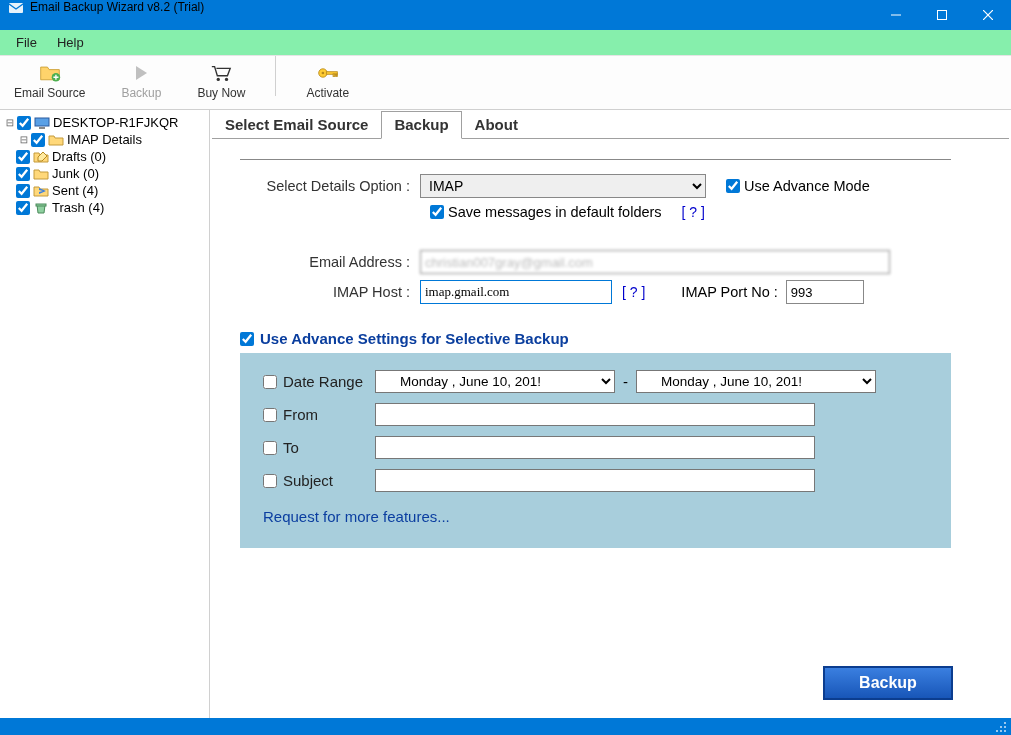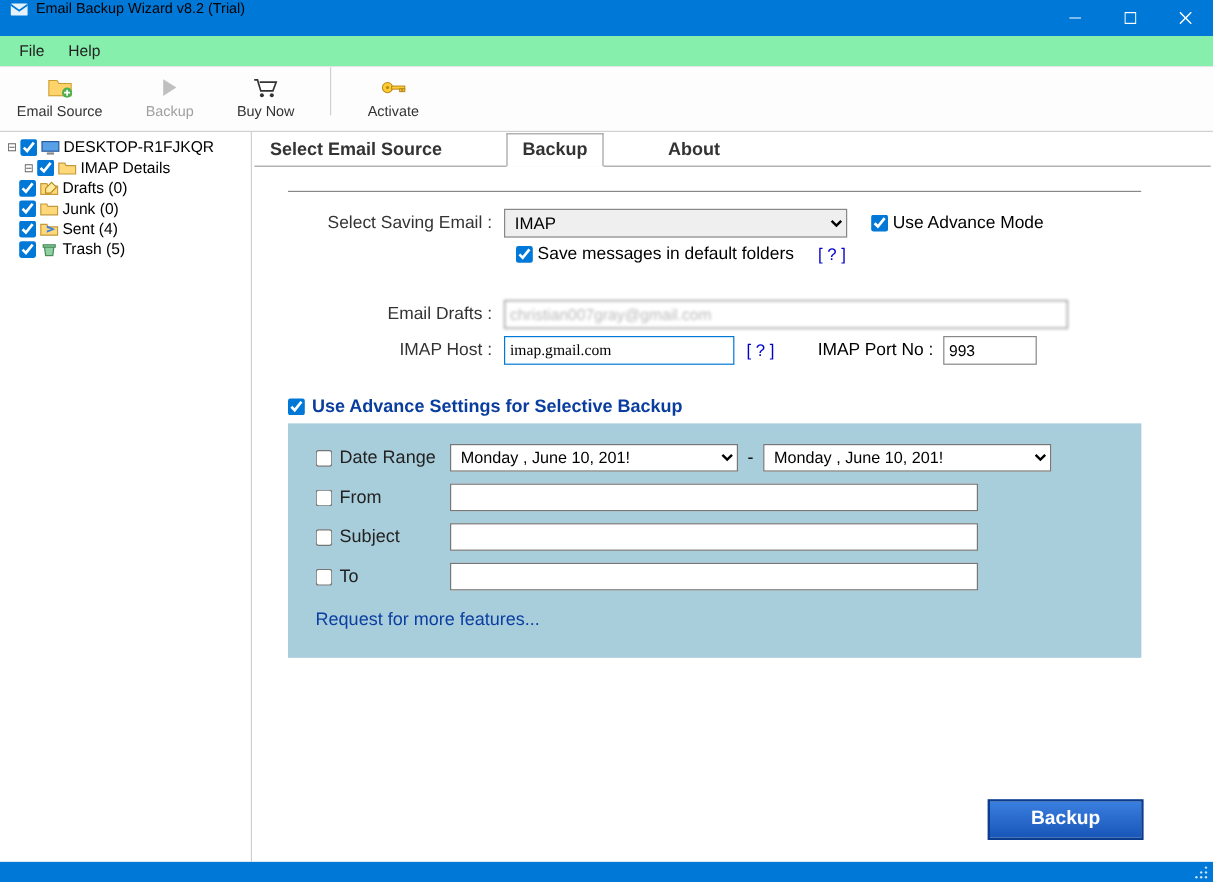--- a/index.html
+++ b/index.html
@@ -32,21 +32,21 @@
 .tree-row .expander { width: 12px; height: 12px; display: inline-flex; align-items:center; justify-content:center; color:#666; font-size:10px; margin-right:1px;}
 .tree-row .cb { margin-right: 3px; }
 .tree-row .tlbl { }
 .tree-indent-0 { padding-left: 4px; }
 .tree-indent-1 { padding-left: 18px; }
 .tree-indent-2 { padding-left: 16px; }
 .ticon-small { width:16px; height:14px; display:inline-flex; align-items:center; justify-content:center; margin-right:3px; }
 
 
 .content { flex: 1; background: #fff; display:flex; flex-direction:column; }
-.tabstrip { display: flex; border-bottom: 1px solid #a0a0a0; margin:0 2px;gap:41px; }
+.tabstrip { display: flex; border-bottom: 1px solid #a0a0a0; margin:0 2px; }
 .tab { padding: 4px 12px 5px 12px; font-size: 15px; font-weight: bold; color: #333; border: 1px solid transparent; cursor: pointer; position:relative; top:1px; }
 .tab.active { background: #fff; border: 1px solid #a0a0a0; border-bottom: 1px solid #fff; }
 
 .panel { flex:1; padding: 20px 60px 0 30px; position:relative; }
 
 
 .form-row { display: flex; align-items: center; margin-bottom: 6px; }
 .form-row .lbl { text-align: right; width: 180px; padding-right: 10px; font-size: 14.5px; color: #333; }
 .form-row input[type=text], .form-row input[type=password], .form-row select { height: 24px; border: 1px solid #888; padding: 0 4px; font-size: 13px; }
 .form-row select { font-size: 14px; }
@@ -56,21 +56,21 @@
 .cb-label { display:inline-flex; align-items:center; gap:4px; font-size:14.5px; }
 .help-link { color: #0000cc; font-size:14px; }
 
 
 .adv-head { display:flex; align-items:center; gap:6px; margin: 26px 0 6px 0; }
 .adv-head .ah-label { color: #0a3e9e; font-weight: bold; font-size: 15px; }
 .adv-box { background: #a8cedc; border: 1px solid #a8cedc; padding: 16px 20px 22px 22px; }
 .adv-row { display:flex; align-items:center; margin-bottom:10px; }
 .adv-row .alabel { width: 112px; font-size: 15px; color:#222; display:flex; align-items:center; gap:6px; }
 .adv-row input[type=text] { height:23px; flex:1; max-width:440px; border:1px solid #777; background:#fff; padding:0 4px; font-size:13px; }
-.adv-row select { height:23px; width:240px; font-size:13.5px; border:1px solid #777; background:#fff; padding:0 4px; text-align:left;}
+.adv-row select { height:23px; width:240px; font-size:13.5px; border:1px solid #777; background:#fff; padding:0 20px; text-align:left;}
 .adv-row .dash { margin: 0 8px; font-size:15px; }
 .request-link { color:#0b3ea0; font-size:15px; margin-top:6px; display:inline-block; cursor:pointer; }
 
 
 .backup-btn { position:absolute; right:58px; bottom:18px; width:130px; height:34px; background:#1e62c8; background:linear-gradient(#3a7fe0,#1856b8); border:2px solid #0b3d8f; color:#fff; font-size:16px; font-weight:bold; cursor:pointer; }
 
 
 .statusbar { height:17px; background:#0078d7; display:flex; justify-content:flex-end; align-items:center; padding-right:3px;}
 .grip { width:14px; height:14px; }
 
@@ -210,56 +210,56 @@
       <span class="tlbl">Sent (4)</span>
     </div>
     <div class="tree-row tree-indent-2">
       <input type="checkbox" class="cb" checked="" style="">
       <span class="ticon-small">
           <svg width="16" height="12" viewBox="0 0 16 12">
             <path d="M4 3h8l-1 8H5z" fill="#8fd0a0" stroke="#4a8a5a"></path>
             <rect x="3" y="2" width="10" height="2" fill="#8fd0a0" stroke="#4a8a5a"></rect>
           </svg>
         </span>
-      <span class="tlbl">Trash (5)</span>
+      <span class="tlbl">Trash (4)</span>
     </div>
   </div>
 
   <div class="content">
     <div class="tabstrip">
       <div class="tab">Select Email Source</div>
       <div class="tab active">Backup</div>
       <div class="tab">About</div>
     </div>
 
     <div class="panel">
       <div class="hr"></div>
 
       <div class="form-row">
-        <span class="lbl">Select Saving Email  :</span>
+        <span class="lbl">Select Details Option  :</span>
         <select style="width:286px;">
           <option>IMAP</option>
         </select>
         <span style="width:20px;"></span>
         <label class="cb-label">
           <input type="checkbox" checked="" style="">
           <span>Use Advance Mode</span>
         </label>
       </div>
       <div class="form-row" style="margin-left:190px; margin-bottom:30px;">
         <label class="cb-label">
           <input type="checkbox" checked="" style="">
           <span>Save messages in default folders</span>
         </label>
         <span style="width:20px;"></span>
         <span class="help-link">[ ? ]</span>
       </div>
 
       <div class="form-row">
-        <span class="lbl">Email Drafts  :</span>
+        <span class="lbl">Email Address  :</span>
         <input type="text" style="width: 470px; color: rgb(187, 187, 187); filter: blur(1.5px);" value="christian007gray@gmail.com">
       </div>
 
 
       <div class="form-row">
         <span class="lbl">IMAP Host  :</span>
         <input type="text" style="width: 192px; border: 1px solid rgb(0, 120, 215); font-family: Liberation Serif, serif;" value="imap.gmail.com">
         <span style="width:10px;"></span>
         <span class="help-link">[ ? ]</span>
         <span style="width:4px;"></span>
@@ -285,28 +285,28 @@
         <div class="adv-row">
           <span class="alabel">
               <input type="checkbox" style="">
               <span>From</span>
             </span>
           <input type="text" style="">
         </div>
         <div class="adv-row">
           <span class="alabel">
               <input type="checkbox" style="">
-              <span>Subject</span>
+              <span>To</span>
             </span>
           <input type="text" style="">
         </div>
         <div class="adv-row">
           <span class="alabel">
               <input type="checkbox" style="">
-              <span>To</span>
+              <span>Subject</span>
             </span>
           <input type="text" style="">
         </div>
         <span class="request-link">Request for more features...</span>
       </div>
 
       <button class="backup-btn">Backup</button>
     </div>
   </div>
 </div>

